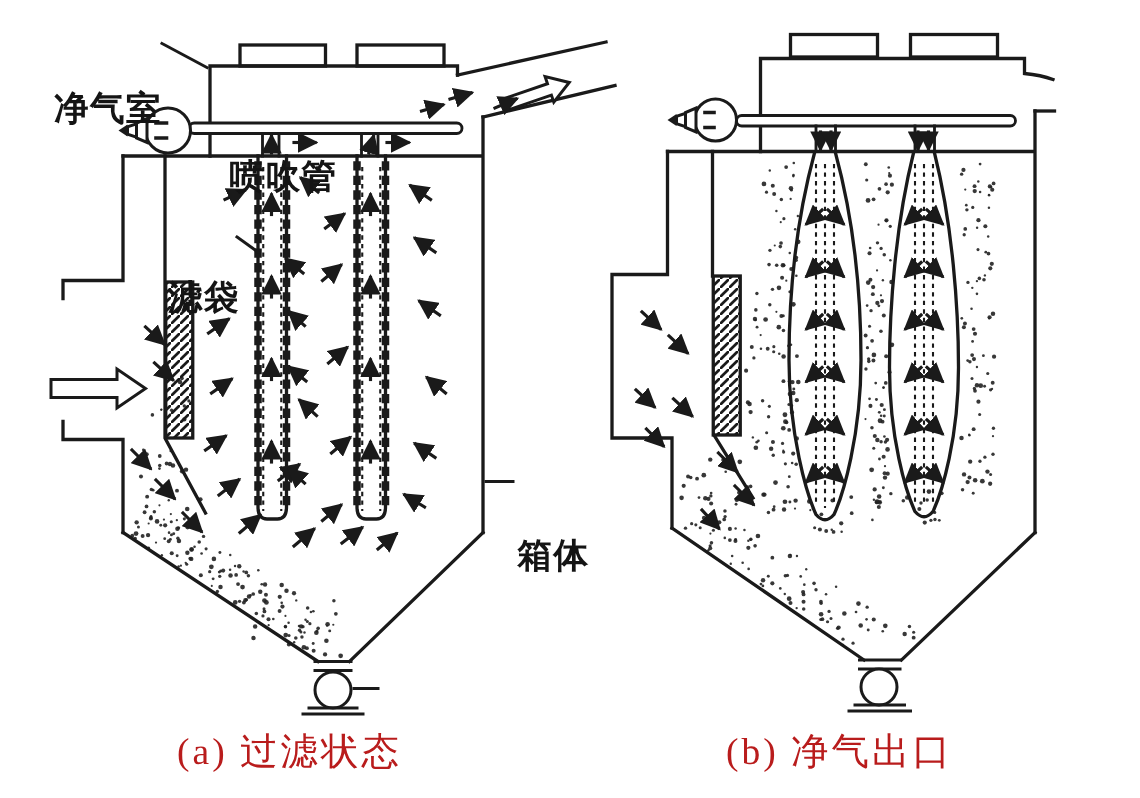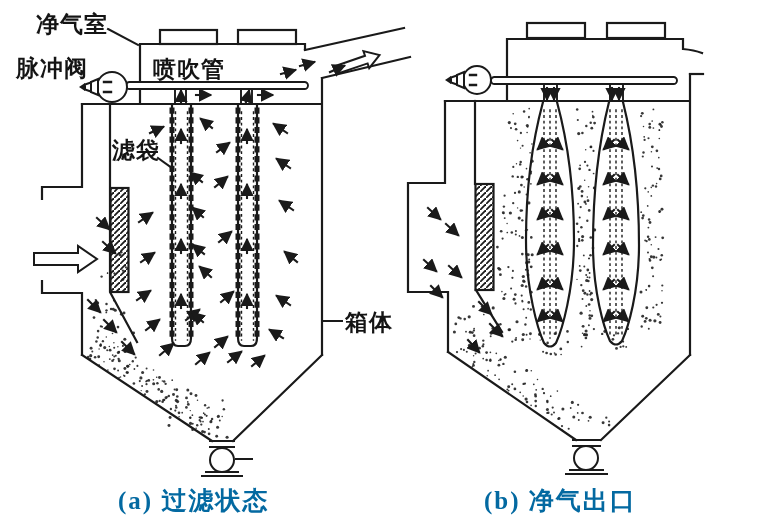--- a/index.html
+++ b/index.html
@@ -3,24 +3,24 @@
 <meta charset="utf-8">
 <style>
   html,body{margin:0;padding:0;background:#fff;}
   .stage{
     position:relative;width:760px;height:532px;background:#ffffff;overflow:hidden;
     font-family:"Liberation Serif","DejaVu Serif",serif;
   }
   .stage svg{position:absolute;left:0;top:0;}
   .lbl{
     position:absolute;color:#141414;font-size:23px;font-weight:600;
-    letter-spacing:1px;line-height:29px;white-space:pre-line;
+    letter-spacing:1px;line-height:29px;white-space:pre-line;margin-top:48px;
   }
   .cap{
-    position:absolute;color:#0369a1;font-size:25px;font-weight:700;letter-spacing:2px;
+    position:absolute;color:#b91c1c;font-size:25px;font-weight:400;letter-spacing:2px;
   }
 </style>
 </head>
 <body>
 
 <div class="stage">
 
   <svg id="fig" width="760" height="532" viewBox="0 0 760 532">
     <defs>
       <pattern id="hatch" width="6" height="6" patternUnits="userSpaceOnUse">
@@ -839,20 +839,19 @@
           <line x1="618" y1="245" x2="628" y2="254" stroke="#1a1a1a" stroke-width="2.1" marker-end="url(#ah)"></line>
           <line x1="614" y1="280" x2="604" y2="289" stroke="#1a1a1a" stroke-width="2.1" marker-end="url(#ah)"></line>
           <line x1="618" y1="280" x2="628" y2="289" stroke="#1a1a1a" stroke-width="2.1" marker-end="url(#ah)"></line>
           <line x1="614" y1="312" x2="604" y2="321" stroke="#1a1a1a" stroke-width="2.1" marker-end="url(#ah)"></line>
           <line x1="618" y1="312" x2="628" y2="321" stroke="#1a1a1a" stroke-width="2.1" marker-end="url(#ah)"></line>
         </g>
     </g>
   </svg>
 
   <div class="lbl" style="left:36px;top:10px">净气室</div>
-  <div class="lbl" style="left:16px;top:54px">脉冲阀</div>
   <div class="lbl" style="left:153px;top:55px">喷吹管</div>
   <div class="lbl" style="left:112px;top:136px">滤袋</div>
   <div class="lbl" style="left:345px;top:308px">箱体</div>
 
   <div class="cap" style="left:118px;top:484px">(a) 过滤状态</div>
   <div class="cap" style="left:484px;top:484px">(b) 净气出口</div>
 </div>
 
 </body></html>

